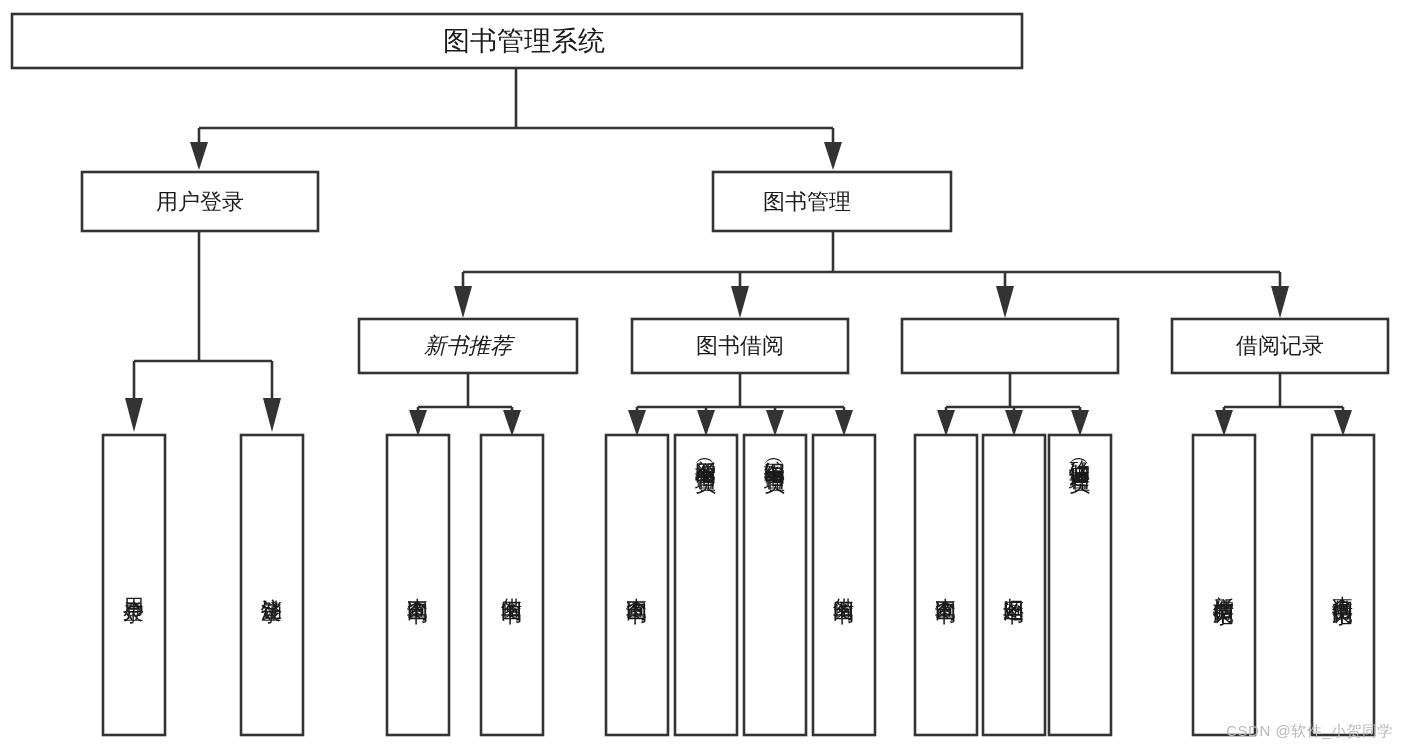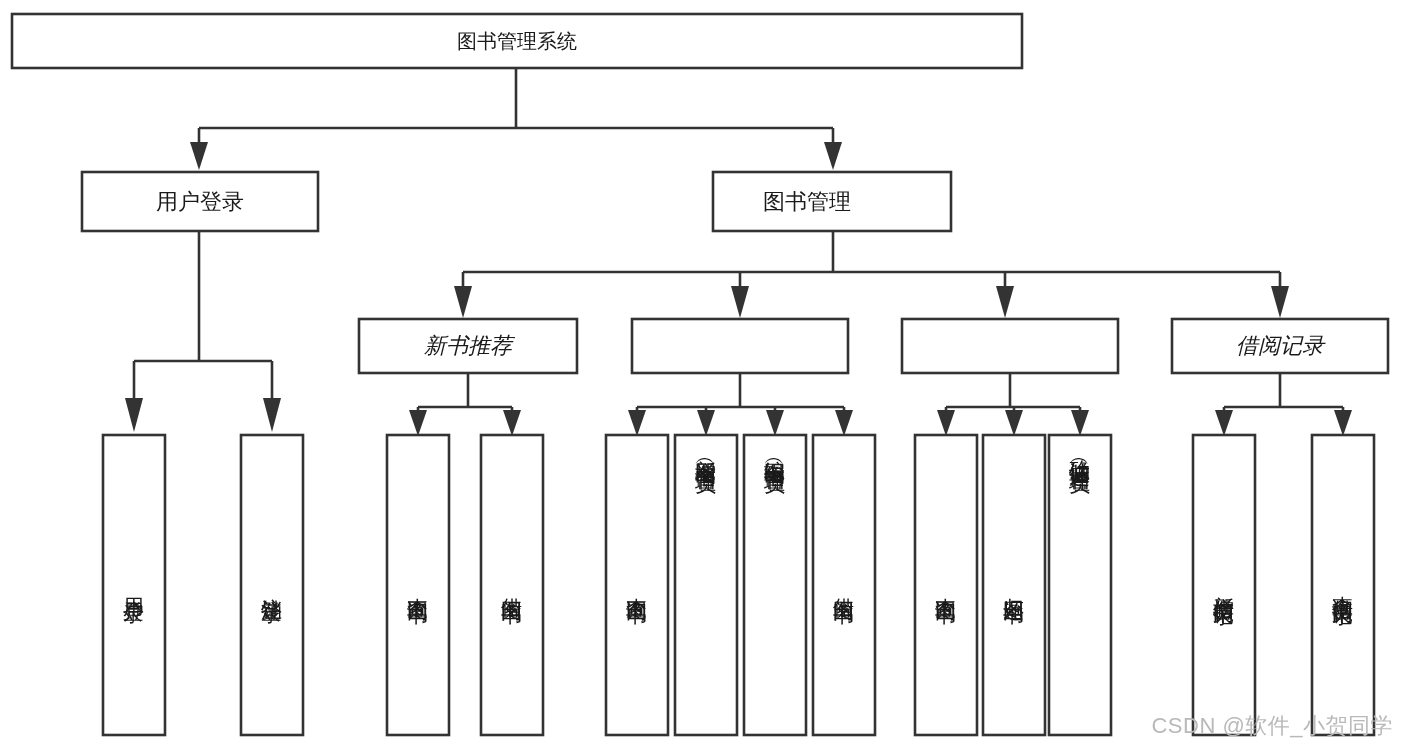--- a/index.html
+++ b/index.html
@@ -66,21 +66,21 @@
     font-size: 22px;
     color: #1a1a1a;
     pointer-events: none;
     white-space: nowrap;
   }
   .watermark {
     position: absolute;
     right: 12px;
     bottom: 6px;
     font-family: "Liberation Sans", "DejaVu Sans", sans-serif;
-    font-size: 22px;
+    font-size: 15px;
     color: #b9b9b9;
     white-space: nowrap;
     letter-spacing: 0.5px;
   }
 </style>
 </head>
 <body>
 
 <div id="diagram-root">
 
@@ -181,27 +181,28 @@
     <rect class="node-box" x="813" y="435" width="62" height="300"></rect>
 
     <rect class="node-box" x="915" y="435" width="62" height="300"></rect>
     <rect class="node-box" x="983" y="435" width="62" height="300"></rect>
     <rect class="node-box" x="1049" y="435" width="62" height="300"></rect>
 
     <rect class="node-box" x="1193" y="435" width="62" height="300"></rect>
     <rect class="node-box" x="1312" y="435" width="62" height="300"></rect>
   </svg>
 
-  <div class="htext" style="left:12px; top:14px; width:1010px; height:54px; font-size:20px;">图书管理系统</div>
+  <div class="htext" style="left:12px; top:14px; width:1010px; height:54px; font-size:27px;padding-left:7px;">图书管理系统</div>
 
   <div class="htext" style="left:82px; top:172px; width:236px; height:59px;">用户登录</div>
   <div class="htext" style="left:713px; top:172px; width:188px; height:59px;">图书管理</div>
 
   <div class="htext" style="left:359px; top:319px; width:218px; height:54px;font-style:italic;">新书推荐</div>
-  <div class="htext" style="left:1172px; top:319px; width:216px; height:54px;font-style:italic;">借阅记录</div>
+  <div class="htext" style="left:632px; top:319px; width:216px; height:54px;">图书借阅</div>
+  <div class="htext" style="left:1172px; top:319px; width:216px; height:54px;">借阅记录</div>
 
   <div class="vtext-wrap" style="left:103px; top:435px; width:62px; height:300px; align-items:center;">
     <span class="vtext">用户登录</span>
   </div>
   <div class="vtext-wrap" style="left:241px; top:435px; width:62px; height:300px; align-items:center;">
     <span class="vtext">注销登录</span>
   </div>
 
   <div class="vtext-wrap" style="left:387px; top:435px; width:62px; height:300px; align-items:center;">
     <span class="vtext">查询图书</span>

